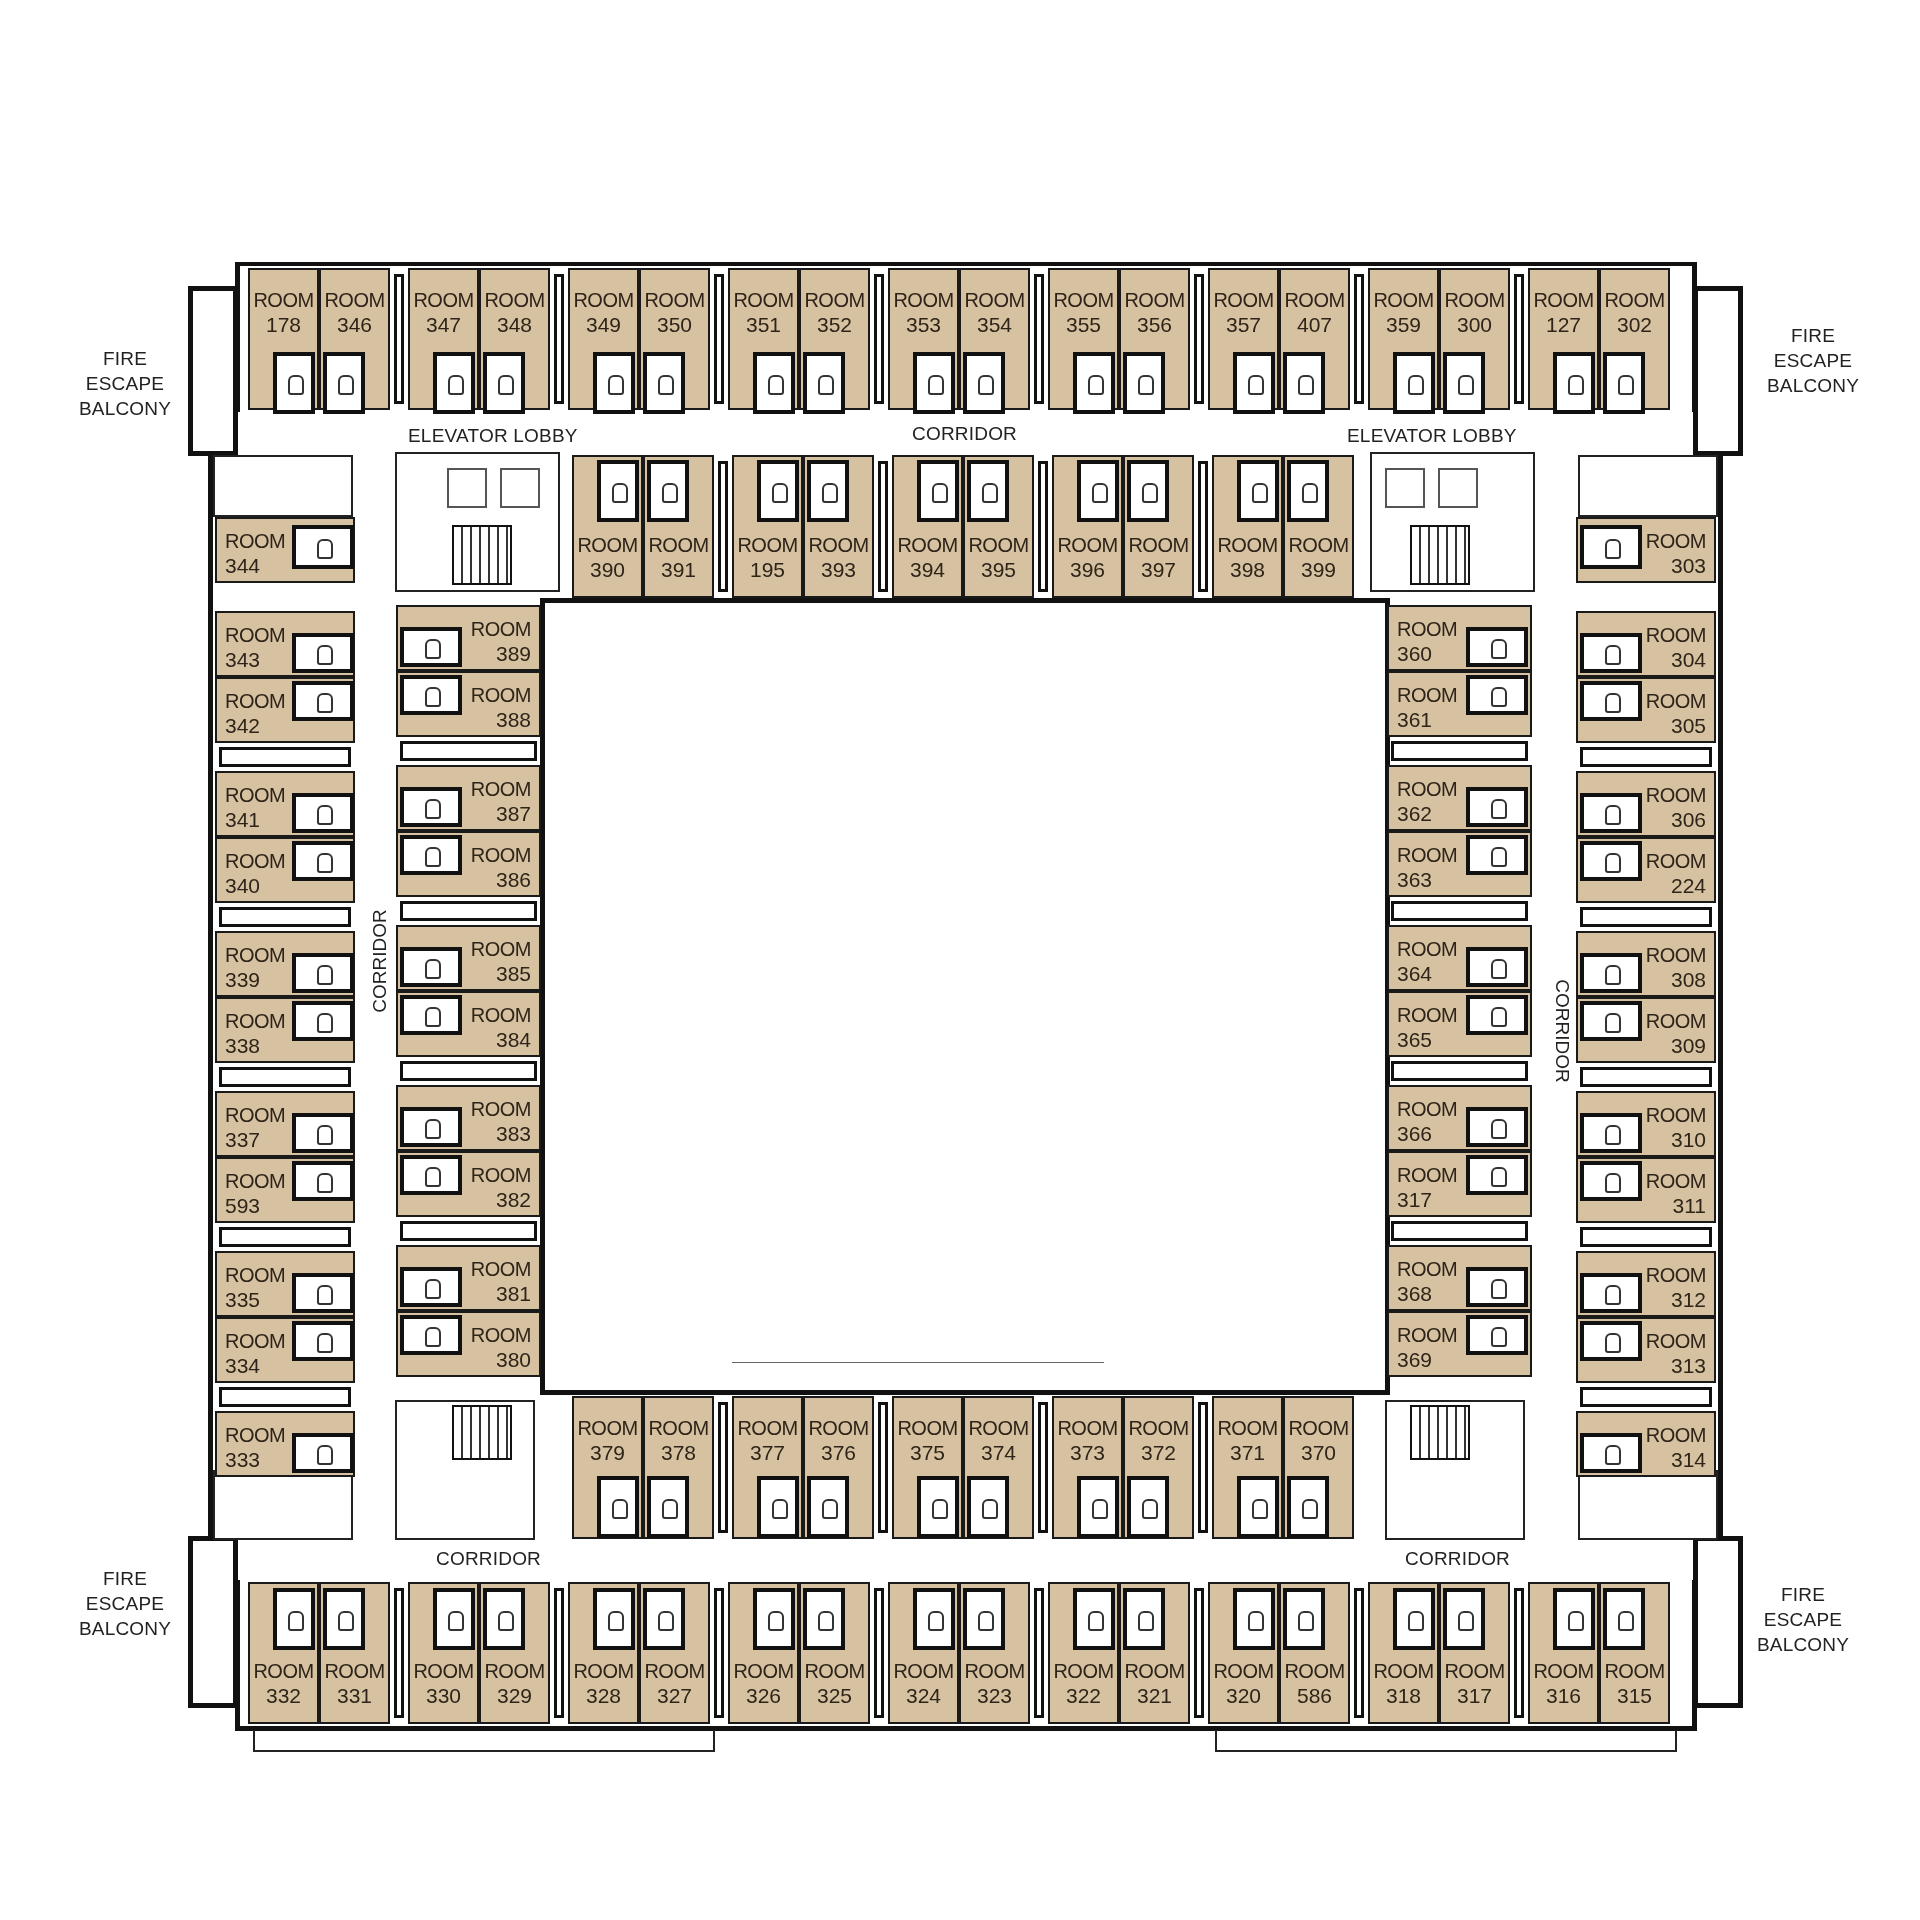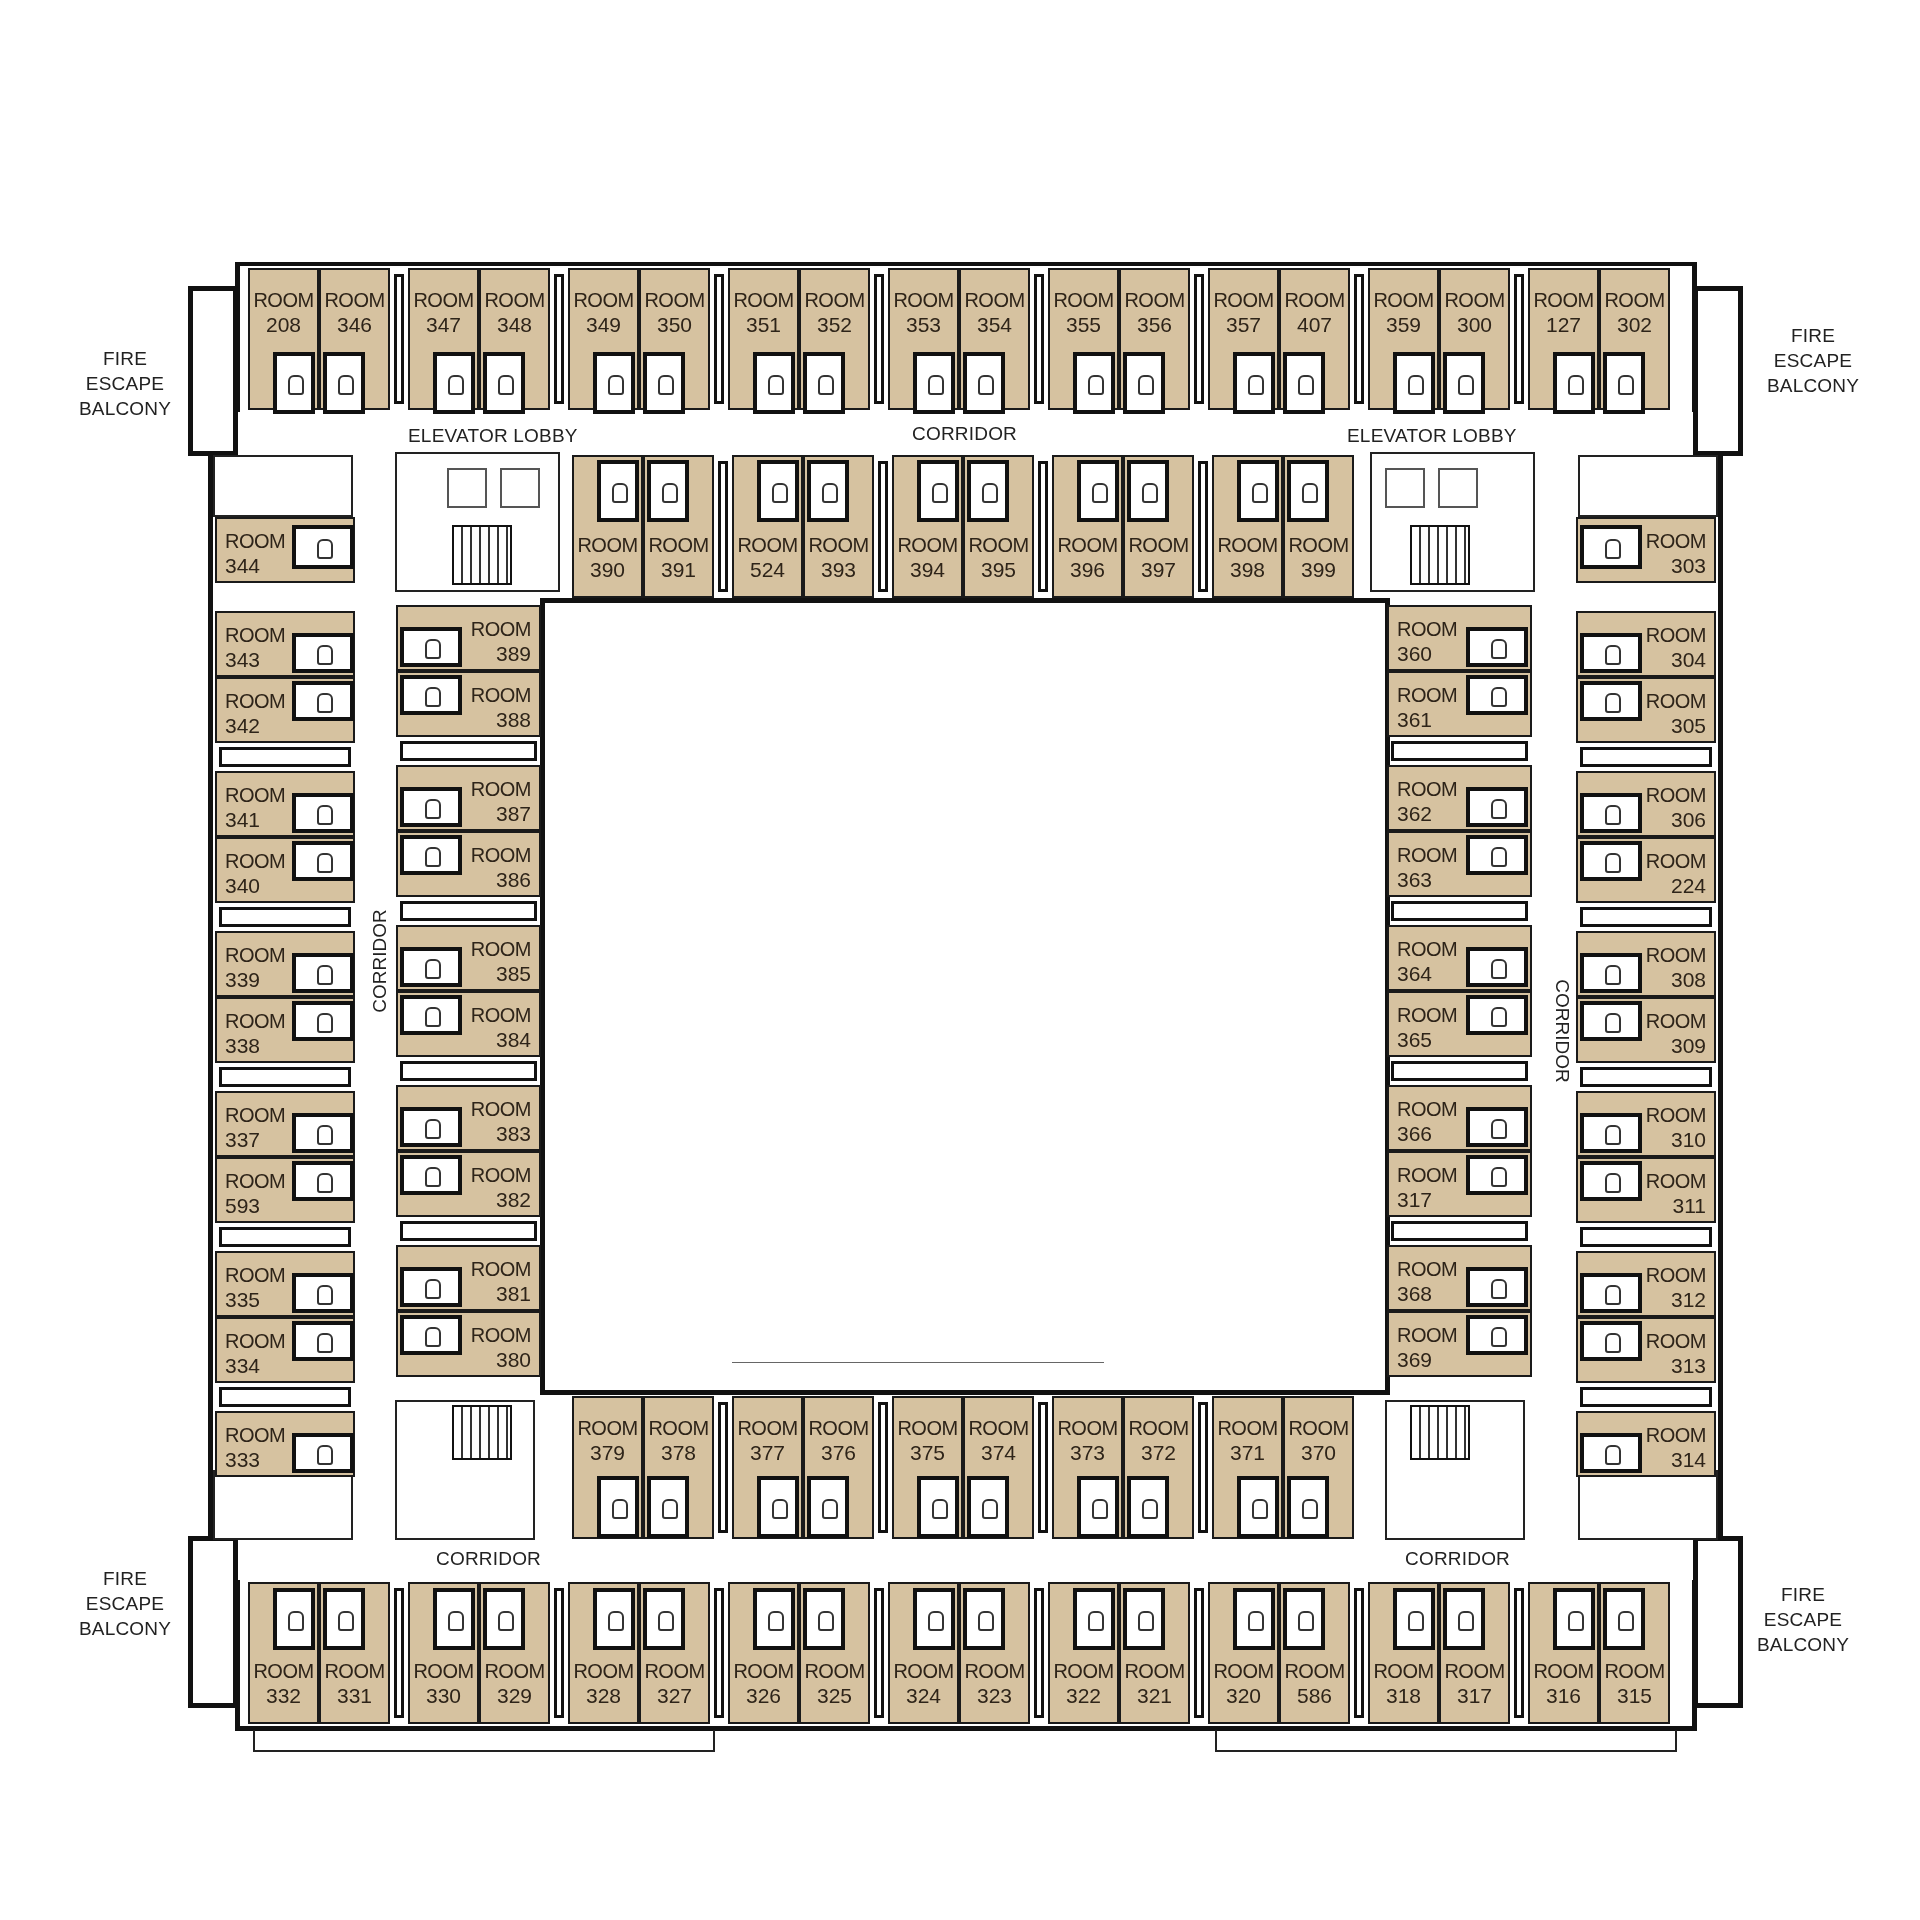--- a/index.html
+++ b/index.html
@@ -103,21 +103,21 @@
   <div class="label" style="left:912px;top:423px;">CORRIDOR</div>
   <div class="label" style="left:1347px;top:425px;">ELEVATOR LOBBY</div>
   <div class="vlabel" style="left:328px;top:950px;transform:rotate(-90deg);">CORRIDOR</div>
   <div class="vlabel" style="left:1510px;top:1020px;transform:rotate(90deg);">CORRIDOR</div>
   <div class="label" style="left:436px;top:1548px;">CORRIDOR</div>
   <div class="label" style="left:1405px;top:1548px;">CORRIDOR</div>
 
   <div id="rooms">
       <div class="room h-top" style="left:248px;top:268px;width:71px;height:142px;">
         <div class="lbl">ROOM</div>
-        <div class="num">208</div>
+        <div class="num">178</div>
       </div>
       <div class="bath" style="left:273px;top:352px;width:42px;height:62px;"></div>
       <div class="room h-top" style="left:319px;top:268px;width:71px;height:142px;">
         <div class="lbl">ROOM</div>
         <div class="num">346</div>
       </div>
       <div class="bath" style="left:323px;top:352px;width:42px;height:62px;"></div>
       <div class="shaft" style="left:394px;top:274px;width:10px;height:130px;"></div>
       <div class="room h-top" style="left:408px;top:268px;width:71px;height:142px;">
         <div class="lbl">ROOM</div>
@@ -310,21 +310,21 @@
       </div>
       <div class="bath" style="left:597px;top:460px;width:42px;height:62px;"></div>
       <div class="room h-bot" style="left:643px;top:455px;width:71px;height:143px;">
         <div class="lbl">ROOM</div>
         <div class="num">391</div>
       </div>
       <div class="bath" style="left:647px;top:460px;width:42px;height:62px;"></div>
       <div class="shaft" style="left:718px;top:461px;width:10px;height:131px;"></div>
       <div class="room h-bot" style="left:732px;top:455px;width:71px;height:143px;">
         <div class="lbl">ROOM</div>
-        <div class="num">524</div>
+        <div class="num">195</div>
       </div>
       <div class="bath" style="left:757px;top:460px;width:42px;height:62px;"></div>
       <div class="room h-bot" style="left:803px;top:455px;width:71px;height:143px;">
         <div class="lbl">ROOM</div>
         <div class="num">393</div>
       </div>
       <div class="bath" style="left:807px;top:460px;width:42px;height:62px;"></div>
       <div class="shaft" style="left:878px;top:461px;width:10px;height:131px;"></div>
       <div class="room h-bot" style="left:892px;top:455px;width:71px;height:143px;">
         <div class="lbl">ROOM</div>

